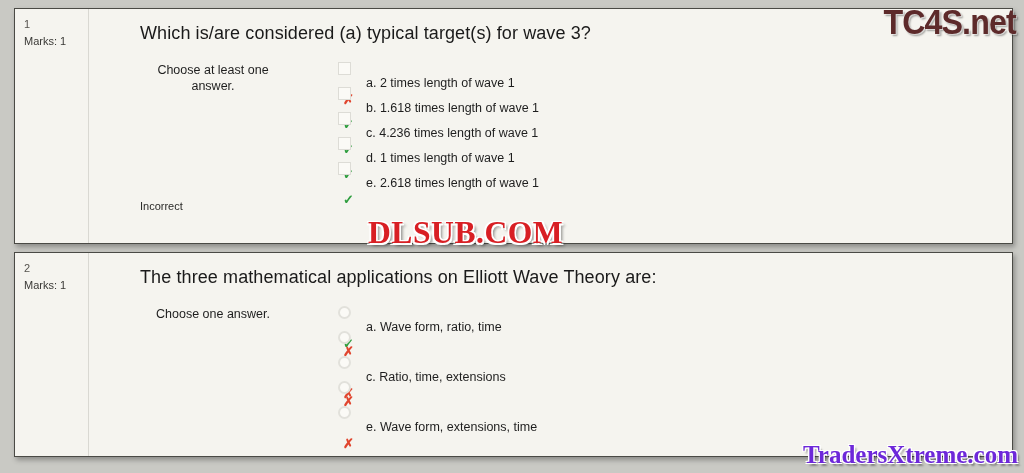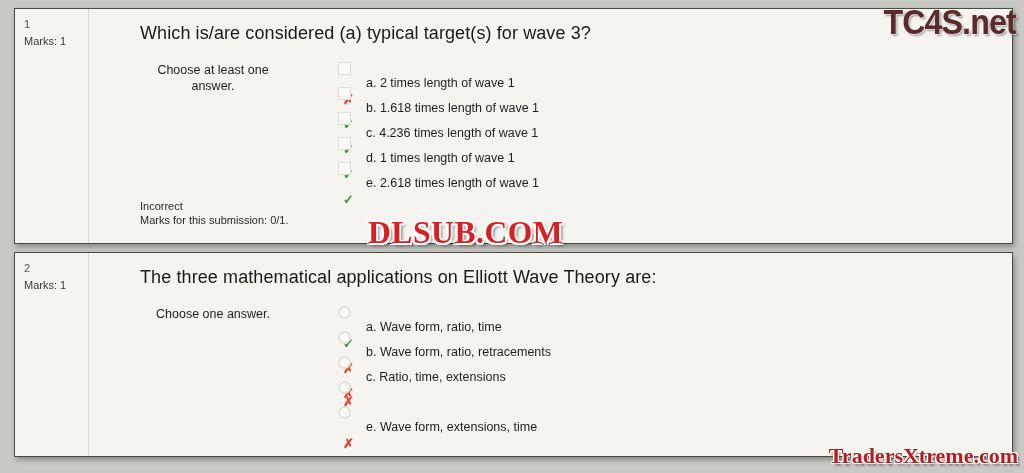--- a/index.html
+++ b/index.html
@@ -183,23 +183,23 @@
       -1.5px -1.5px 0 #ffffff,
        1.5px -1.5px 0 #ffffff,
       -1.5px  1.5px 0 #ffffff,
        1.5px  1.5px 0 #ffffff,
        3px 3px 3px rgba(0,0,0,0.40);
   }
 
   #wm-traders {
     right: 6px;
     bottom: 4px;
-    font-size: 22px;
+    font-size: 25px;
     font-family: "Liberation Serif", serif;
-    color: #b91c1c;
+    color: #6d28d9;
     letter-spacing: 0px;
     text-shadow:
       -1.2px -1.2px 0 #ffffff,
        1.2px -1.2px 0 #ffffff,
       -1.2px  1.2px 0 #ffffff,
        1.2px  1.2px 0 #ffffff,
        2.5px 2.5px 2px rgba(0,0,0,0.35);
   }
 </style>
 </head>
@@ -250,21 +250,20 @@
             <span class="opt-input"></span>
             <span class="opt-label">e. 2.618 times length of wave 1</span>
             <span class="mark correct">✓</span>
           </div>
 
         </div>
       </div>
 
       <div class="q-feedback">
         <div class="fb-line">Incorrect</div>
-        <div class="fb-line">Marks for this submission: 0/1.</div>
       </div>
     </div>
   </div>
 
   <div class="question-panel" id="q-panel-2">
 
     <div class="q-number-col">
       <div class="q-number">2</div>
       <div class="q-marks">Marks: 1</div>
     </div>
@@ -278,21 +277,20 @@
         <div class="q-options">
 
           <div class="option-row">
             <span class="opt-input radio"></span>
             <span class="opt-label">a. Wave form, ratio, time</span>
             <span class="mark correct">✓</span>
           </div>
 
           <div class="option-row">
             <span class="opt-input radio"></span>
-            <span class="opt-label">b. Wave form, ratio, retracements</span>
             <span class="mark wrong">✗</span>
           </div>
 
           <div class="option-row">
             <span class="opt-input radio"></span>
             <span class="opt-label">c. Ratio, time, extensions</span>
             <span class="mark wrong">✗</span>
           </div>
 
           <div class="option-row">

